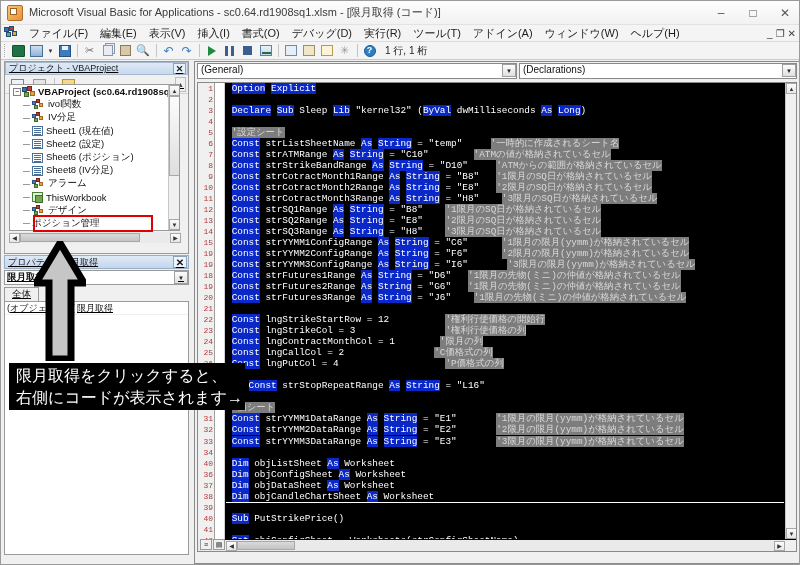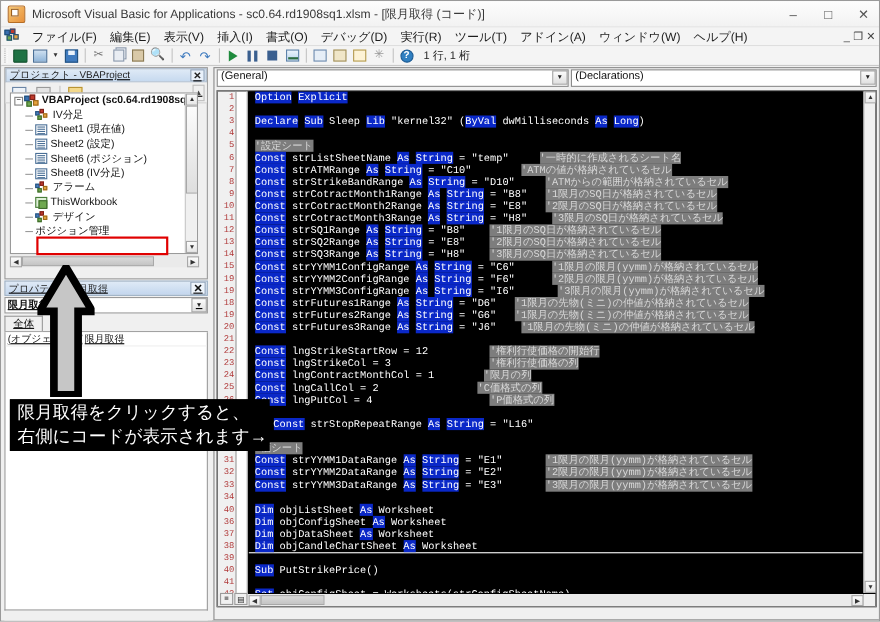--- a/index.html
+++ b/index.html
@@ -389,20 +389,30 @@
             <span class="tw">
                 <span class="tnode-box">−</span>
               </span>
             <span class="ti ti-proj">
                 <i class="p1"></i>
                 <i class="p2"></i>
                 <i class="p3"></i>
                 <i class="p4"></i>
               </span>
             <span style="font-weight:bold">VBAProject (sc0.64.rd1908sq1.xls</span>
+          </div>
+          <div class="tree-row tree-ind2">
+            <span class="tdash"></span>
+            <span class="ti ti-mod">
+                <i class="m1"></i>
+                <i class="m2"></i>
+                <i class="m3"></i>
+                <i class="m4"></i>
+              </span>
+            <span>ivol関数</span>
           </div>
           <div class="tree-row tree-ind2">
             <span class="tdash"></span>
             <span class="ti ti-mod">
                 <i class="m1"></i>
                 <i class="m2"></i>
                 <i class="m3"></i>
                 <i class="m4"></i>
               </span>
             <span>IV分足</span>

